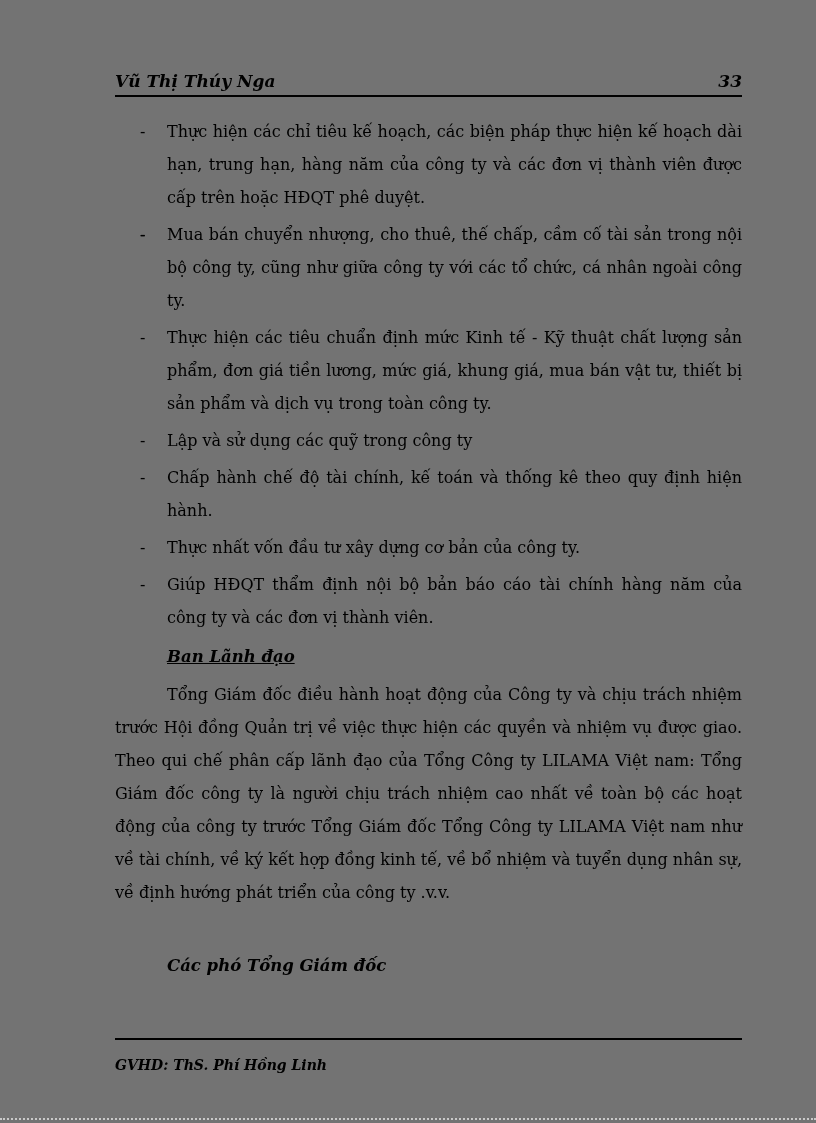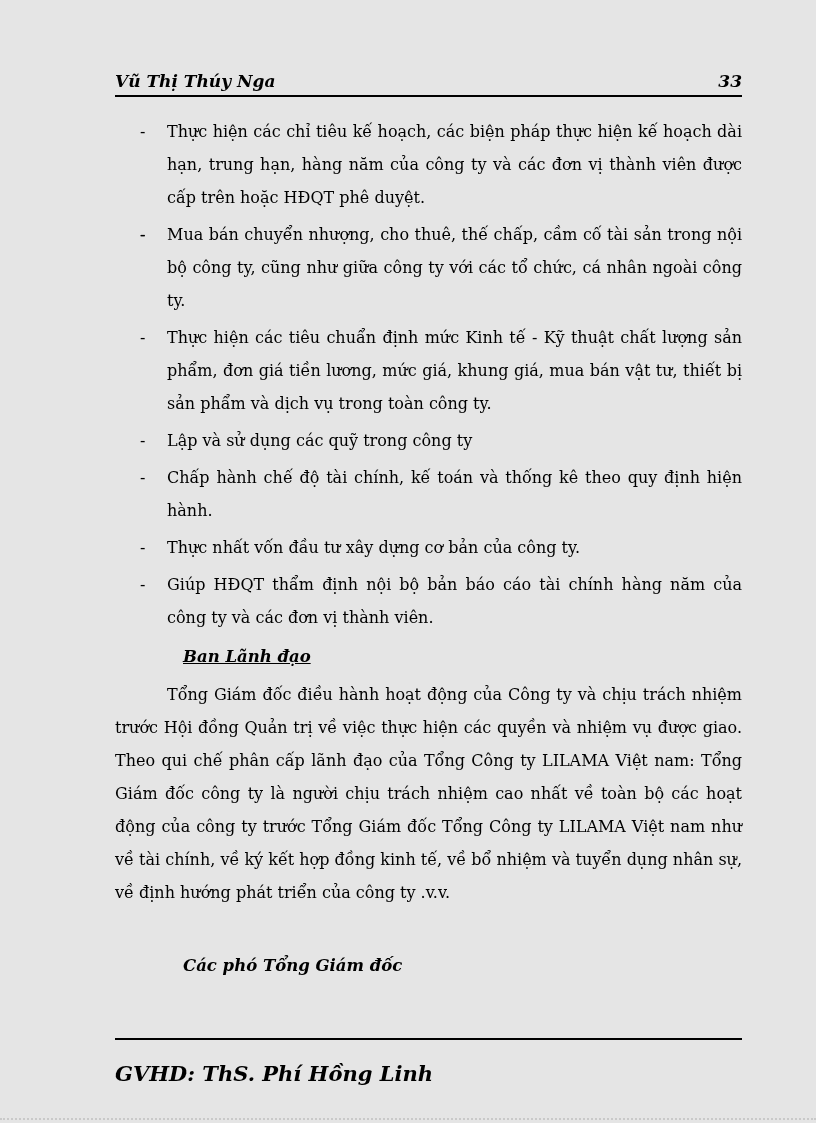--- a/index.html
+++ b/index.html
@@ -4,21 +4,21 @@
 <style>
   html, body {
     margin: 0;
     padding: 0;
     background: #ffffff;
   }
   .page {
     position: relative;
     width: 816px;
     height: 1123px;
-    background: #e5e5e5;
+    background: #737373;
     box-sizing: border-box;
     padding: 42px 74px 0 115px;
     font-family: "DejaVu Serif", "Liberation Serif", serif;
     color: #000000;
     overflow: hidden;
   }
   .page-header {
     display: flex;
     justify-content: space-between;
     align-items: baseline;
@@ -46,38 +46,38 @@
   .duty .dash {
     position: absolute;
     left: 25px;
     top: 0;
   }
   .heading {
     font-size: 16.5px;
     font-weight: bold;
     font-style: italic;
     line-height: 33px;
-    margin: 6px 0 5px 68px;
+    margin: 6px 0 5px 52px;
   }
   .heading.underlined { text-decoration: underline; }
   .heading.spaced { margin-top: 40px; }
   .para {
     text-indent: 52px;
     text-align: justify;
     margin: 0 0 6px 0;
   }
   .page-footer {
     position: absolute;
     left: 115px;
     right: 74px;
     top: 1035px;
   }
   .footer-text {
-    margin-top: 23px;
-    font-size: 21px;
+    margin-top: 14px;
+    font-size: 14px;
     font-weight: bold;
     font-style: italic;
     line-height: 22px;
   }
   .bottom-dotted {
     position: absolute;
     left: 0;
     right: 0;
     bottom: 3px;
     border-bottom: 2px dotted #c9c9c9;

